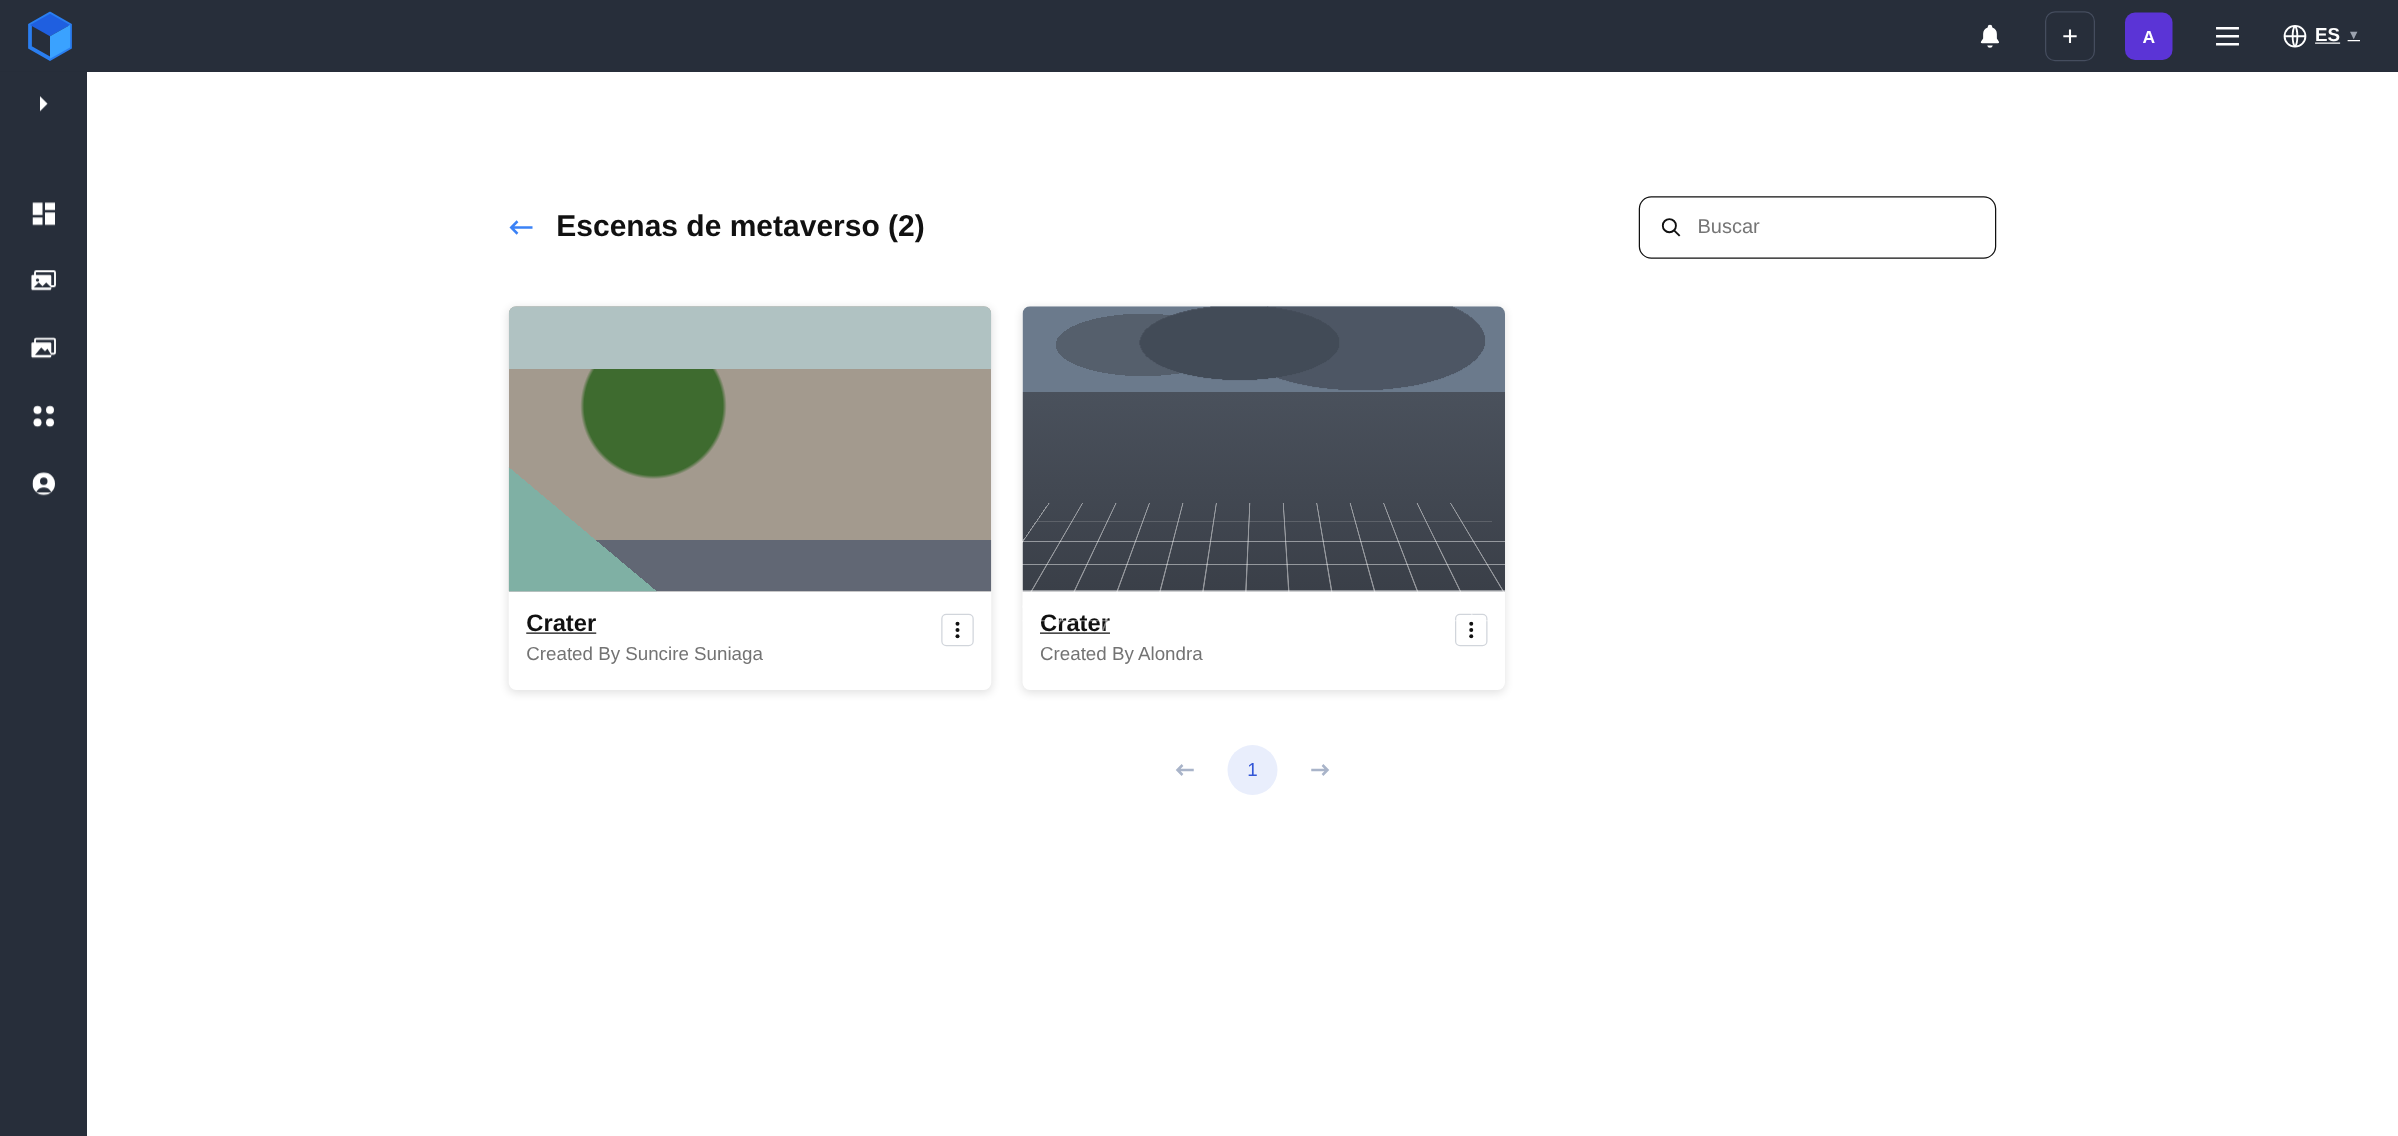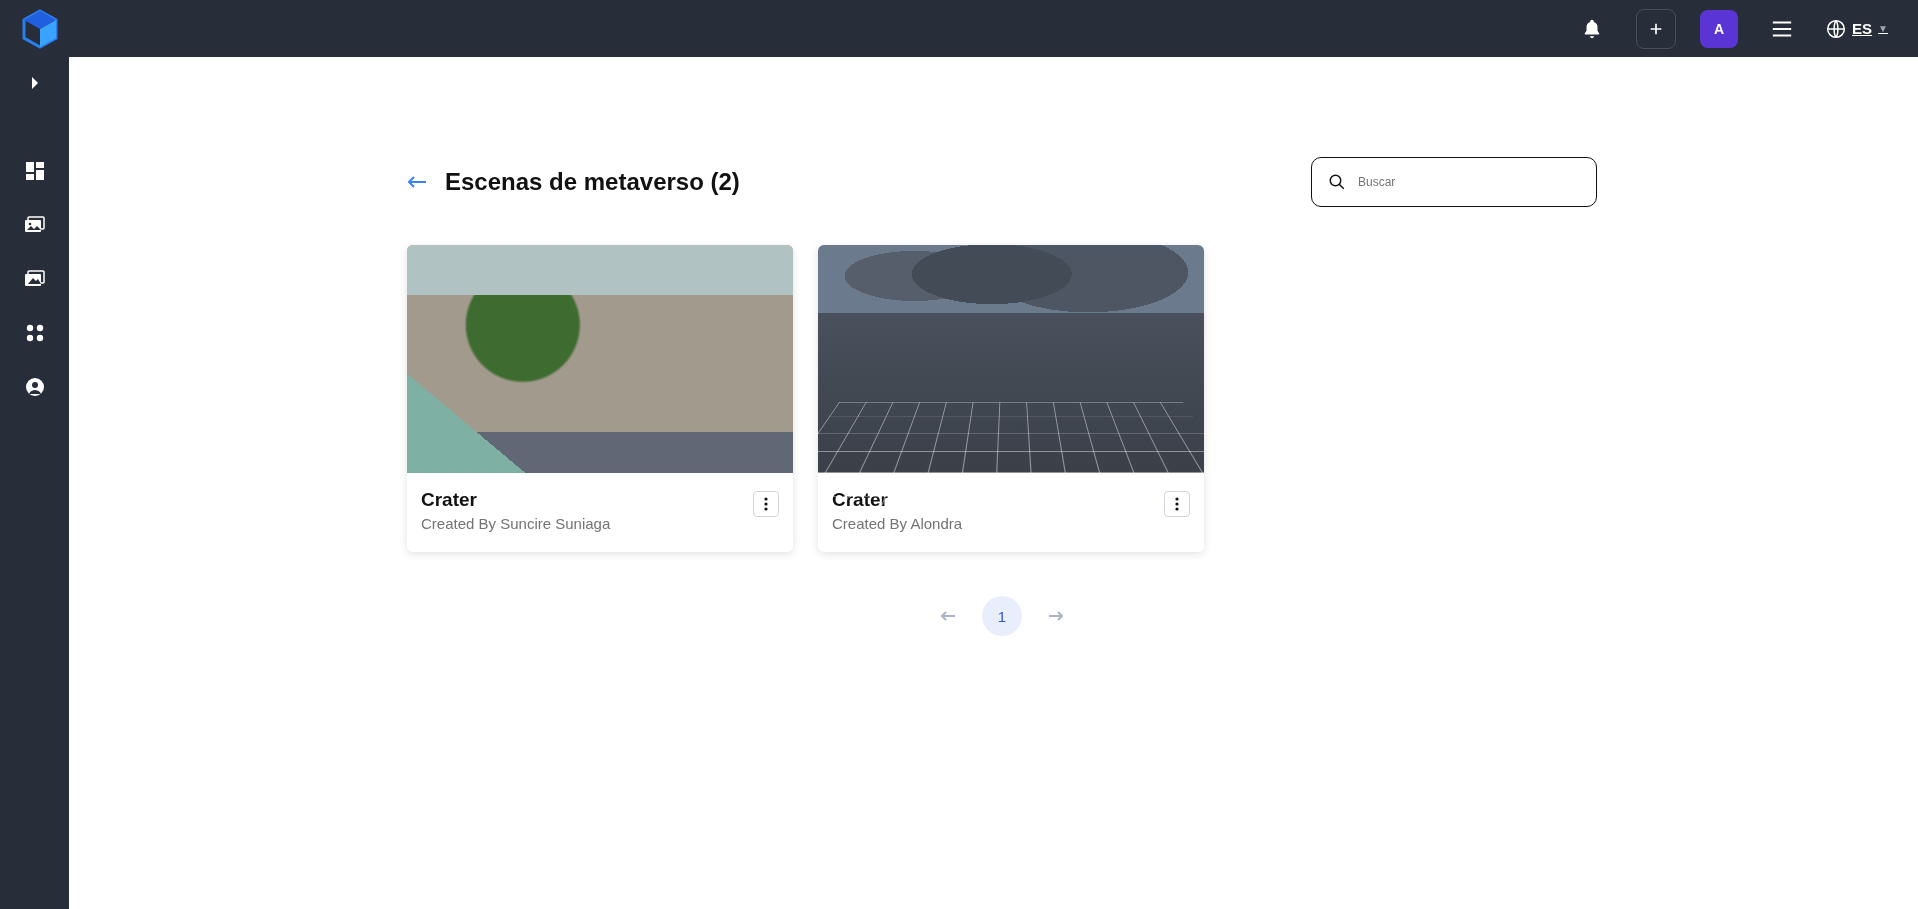--- a/index.html
+++ b/index.html
@@ -25,21 +25,21 @@
   .lang .tri{font-size:10px;color:#9ca3af;}
   .sidebar{position:fixed;top:57px;bottom:0;left:0;width:69px;background:var(--bg-dark);display:flex;flex-direction:column;align-items:center;padding-top:14px;gap:30px;z-index:10;}
   .sb-item{width:40px;height:24px;display:flex;align-items:center;justify-content:center;color:var(--white);cursor:pointer;}
   .main{position:absolute;left:69px;top:57px;right:0;bottom:0;background:var(--white);overflow:auto;padding-top:100px;margin-left:17px;}
   .content{width:1190px;margin:0 auto;position:relative;}
   .title-row{display:flex;align-items:center;justify-content:space-between;margin-bottom:38px;}
   .title-left{display:flex;align-items:center;gap:18px;}
   .back-arrow{color:var(--blue);width:20px;height:20px;display:flex;align-items:center;justify-content:center;cursor:pointer;}
   .title-text{font-weight:700;font-size:24px;}
   .search-wrap{border:1.5px solid #111;border-radius:10px;height:50px;width:286px;display:flex;align-items:center;padding:0 16px;gap:10px;}
-  .search-wrap input{border:none;outline:none;font-size:12px;flex:1;background:transparent;color:#111;}
+  .search-wrap input{border:none;outline:none;font-size:16px;flex:1;background:transparent;color:#111;}
   .cards{display:flex;gap:25px;}
   .card{width:386px;background:var(--white);border-radius:6px;box-shadow:0 2px 8px rgba(0,0,0,0.12);overflow:hidden;display:flex;flex-direction:column;}
   .thumb{width:100%;height:228px;background:#888;}
   .thumb1{
     background:
       linear-gradient( to bottom, #b0c2c2 0%, #b0c2c2 22%, transparent 22%),
       linear-gradient( 40deg, #7fb0a4 0%, #7fb0a4 18%, transparent 18%),
       radial-gradient(circle at 30% 35%, #3e6b2f 0 18%, transparent 19%),
       linear-gradient( to top, #616774 0%, #616774 18%, transparent 18%),
       linear-gradient(#a39a8e,#a39a8e);
@@ -57,21 +57,21 @@
   .thumb2::after{
     background:
       radial-gradient(ellipse 80px 30px at 45% 32%, #3f4651 0 100%, transparent),
       radial-gradient(ellipse 100px 40px at 70% 30%, #4b5360 0 100%, transparent),
       radial-gradient(ellipse 70px 25px at 25% 34%, #545c69 0 100%, transparent);
     mix-blend-mode:normal;
     opacity:0.9;
     top:0;height:40%;
   }
   .card-body{padding:16px 14px 20px 14px;display:flex;align-items:flex-start;justify-content:space-between;}
-  .card-title{font-size:19px;font-weight:700;margin:0 0 4px 0;}
+  .card-title{font-size:19px;font-weight:700;margin:0 0 4px 0;text-decoration:underline;}
   .card-sub{font-size:15px;color:#737373;}
   .more-dots{border:1.5px solid var(--border);border-radius:4px;width:26px;height:26px;display:flex;align-items:center;justify-content:center;cursor:pointer;margin-top:2px;}
   .pager{display:flex;align-items:center;justify-content:center;gap:26px;margin-top:44px;}
   .pager .arr{color:#a9b4c9;cursor:default;}
   .pager .pg{width:40px;height:40px;border-radius:50%;display:flex;align-items:center;justify-content:center;background:var(--lavender);color:#3356d6;font-weight:500;font-size:15px;}
   svg{display:block;}
 </style>
 </head>
 <body>
 

